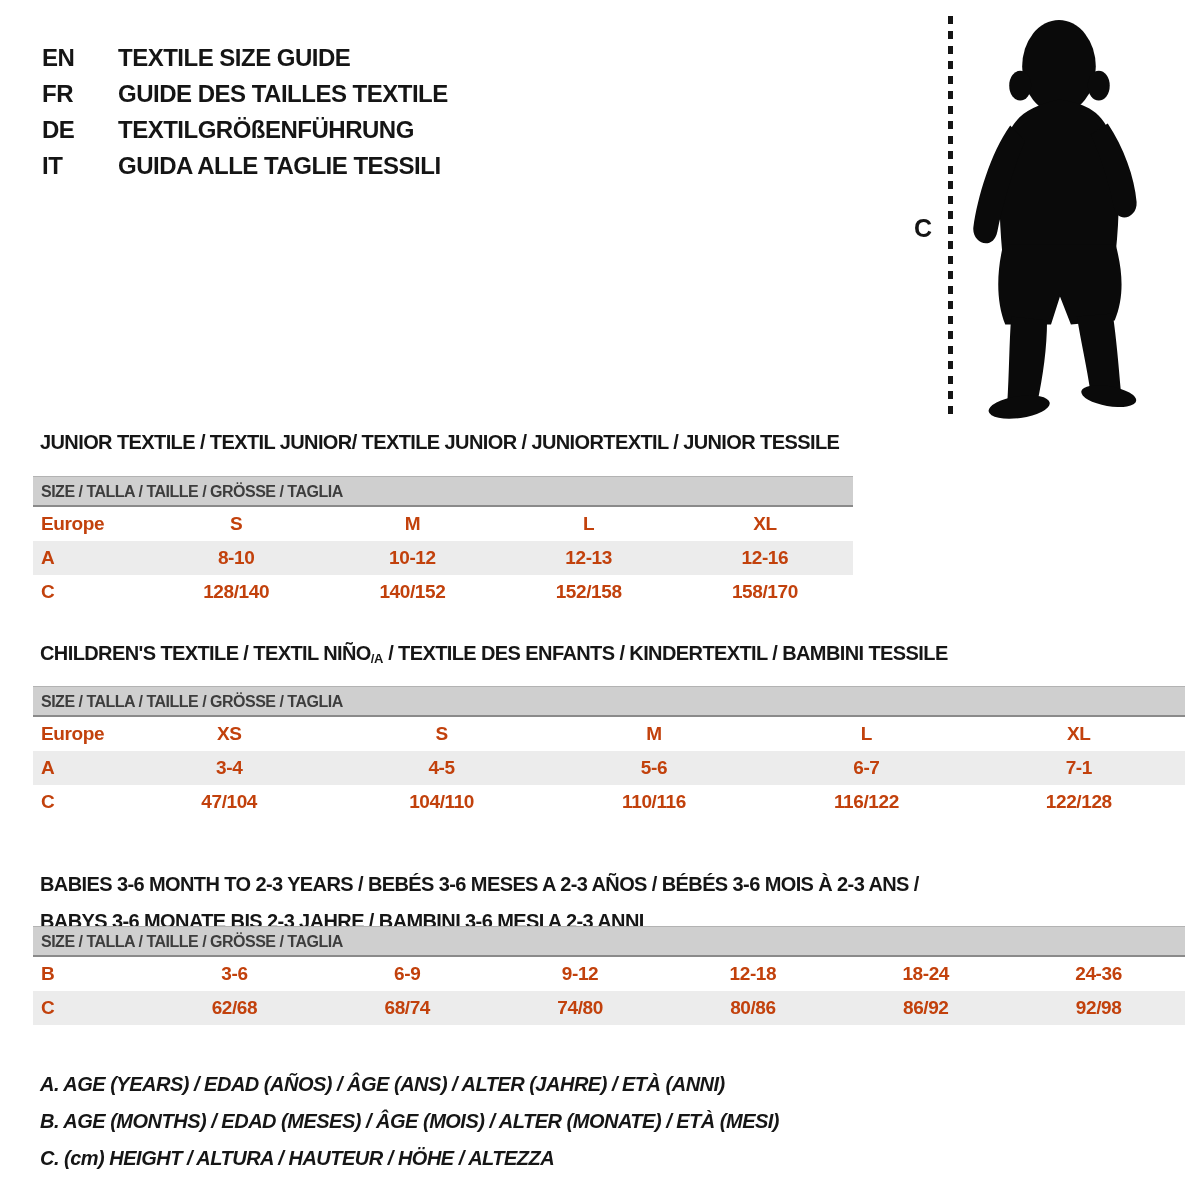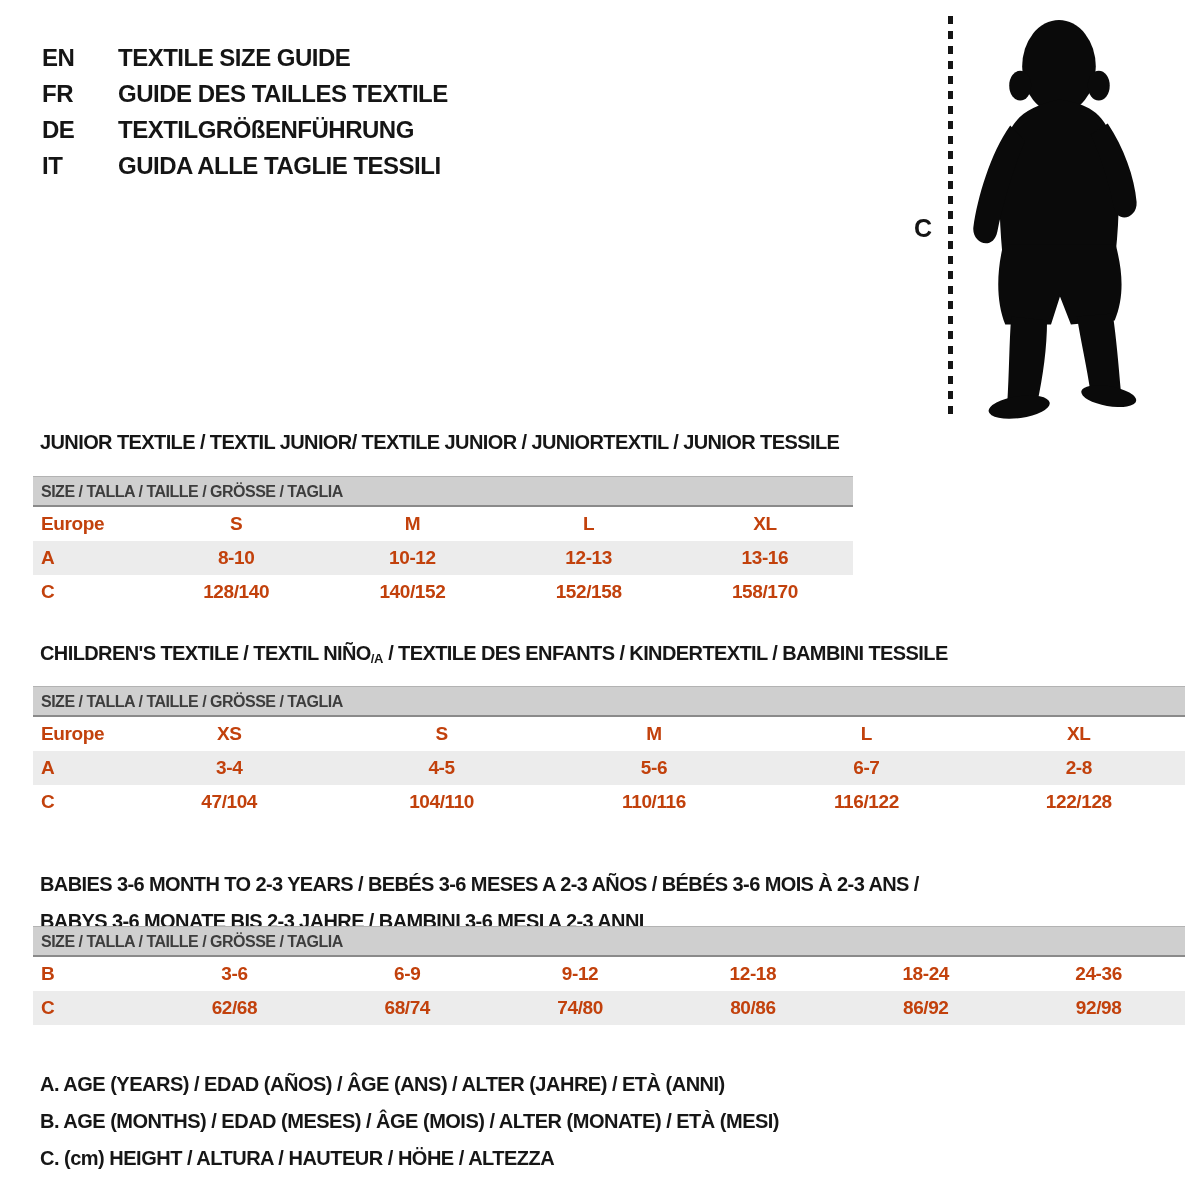--- a/index.html
+++ b/index.html
@@ -49,21 +49,21 @@
   .t1 .trow { grid-template-columns:115px repeat(4,1fr); }
   .t2 .trow { grid-template-columns:90px  repeat(5,1fr); }
   .t3 .trow { grid-template-columns:115px repeat(6,1fr); }
   .rows .trow:nth-child(2) { background:#ececec; }
   .tcell {
     font-weight:700; font-size:19px; letter-spacing:-0.4px; color:#c2410c;
     text-align:center; white-space:nowrap;
   }
   .tcell.lab { text-align:left; padding-left:8px; }
   
-  .footnotes { position:absolute; left:40px; top:1066px; }
+  .footnotes { position:absolute; left:40px; top:1066px;font-style:italic; }
   .footnote {
     font-weight:700; font-size:20px; letter-spacing:-0.5px; color:#161616;
     height:37px; line-height:37px; white-space:nowrap;
   }
 </style>
 </head>
 <body>
 
 <div id="canvas">
 
@@ -118,21 +118,21 @@
         <span class="tcell">S</span>
         <span class="tcell">M</span>
         <span class="tcell">L</span>
         <span class="tcell">XL</span>
       </div>
       <div class="trow">
         <span class="tcell lab">A</span>
         <span class="tcell">8-10</span>
         <span class="tcell">10-12</span>
         <span class="tcell">12-13</span>
-        <span class="tcell">13-16</span>
+        <span class="tcell">12-16</span>
       </div>
       <div class="trow">
         <span class="tcell lab">C</span>
         <span class="tcell">128/140</span>
         <span class="tcell">140/152</span>
         <span class="tcell">152/158</span>
         <span class="tcell">158/170</span>
       </div>
     </div>
   </div>
@@ -151,21 +151,21 @@
         <span class="tcell">M</span>
         <span class="tcell">L</span>
         <span class="tcell">XL</span>
       </div>
       <div class="trow">
         <span class="tcell lab">A</span>
         <span class="tcell">3-4</span>
         <span class="tcell">4-5</span>
         <span class="tcell">5-6</span>
         <span class="tcell">6-7</span>
-        <span class="tcell">2-8</span>
+        <span class="tcell">7-1</span>
       </div>
       <div class="trow">
         <span class="tcell lab">C</span>
         <span class="tcell">47/104</span>
         <span class="tcell">104/110</span>
         <span class="tcell">110/116</span>
         <span class="tcell">116/122</span>
         <span class="tcell">122/128</span>
       </div>
     </div>

